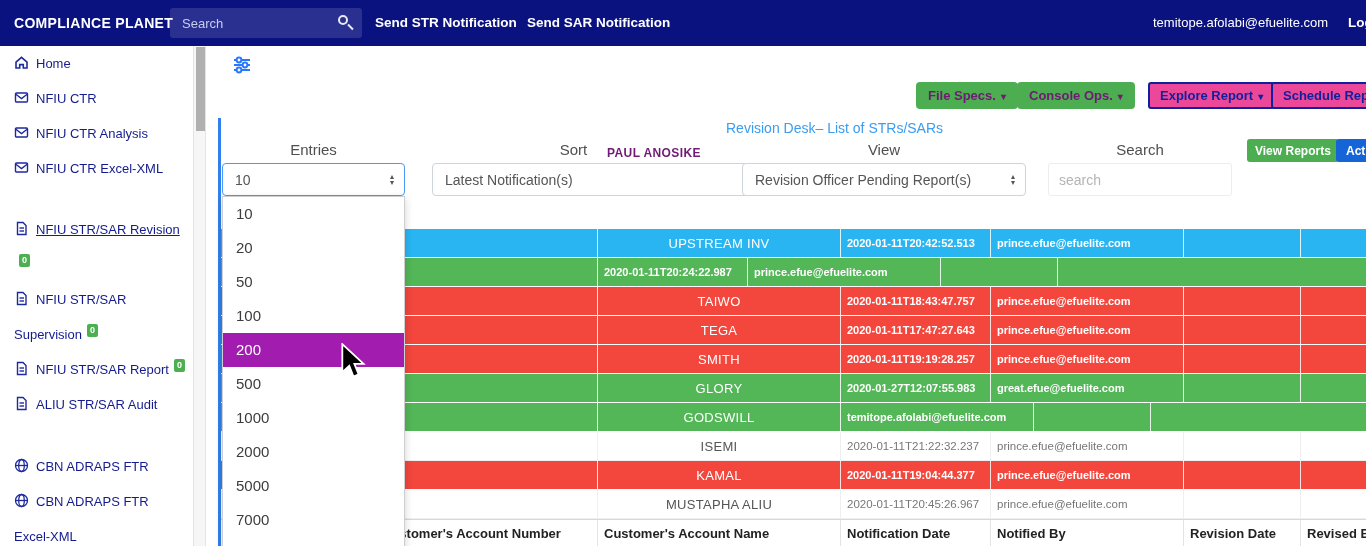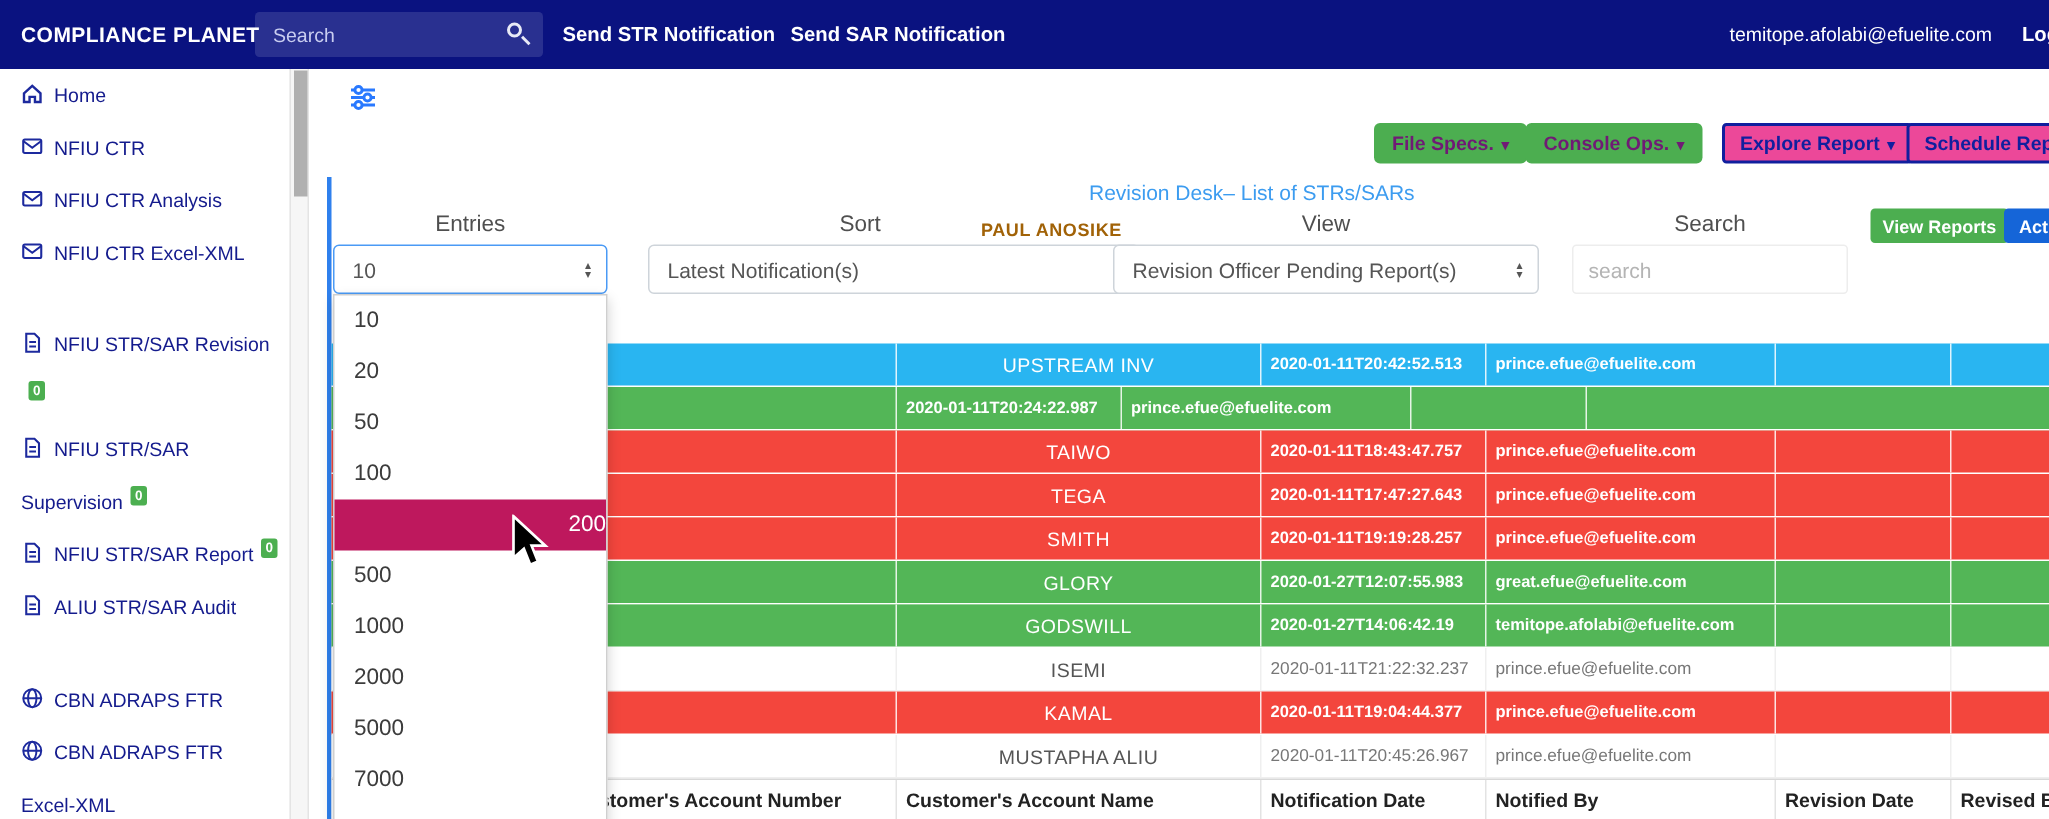--- a/index.html
+++ b/index.html
@@ -16,40 +16,40 @@
   .mag .lens { width:10px; height:10px; border:2px solid #e8eaf6; border-radius:50%; position:absolute; left:0; top:0; }
   .mag .handle { width:7px; height:2px; background:#e8eaf6; position:absolute; left:9px; top:11px; transform:rotate(45deg); }
   .nav-link { position:absolute; top:0; line-height:46px; color:#fff; font-weight:700; font-size:13.5px; cursor:pointer; white-space:nowrap; }
   .nav-email { position:absolute; left:1153px; top:0; line-height:46px; color:#fff; font-size:13px; cursor:pointer; white-space:nowrap; }
   .nav-logout { position:absolute; left:1348px; top:0; line-height:46px; color:#fff; font-size:13.5px; font-weight:700; cursor:pointer; white-space:nowrap; }
 
   
   .sidebar { position:absolute; left:0; top:46px; width:193px; height:500px; background:#fff; }
   .side-item { padding:0 8px 0 14px; line-height:35px; font-size:13px; color:#141b8d; cursor:pointer; }
   .side-item .icon { display:inline-block; width:15px; height:15px; vertical-align:-2px; margin-right:7px; }
-  .m26 { margin-top:26px; } .m27 { margin-top:27px; }
+  .m26 { margin-top:26px;text-decoration:underline; } .m27 { margin-top:27px; }
   .badge { display:inline-block; background:#4caf50; color:#fff; font-size:9px; line-height:11px; padding:1px 3px; border-radius:2px; vertical-align:6px; font-weight:700; margin-left:5px; }
   .scroll-track { position:absolute; left:193px; top:46px; width:13px; height:500px; background:#f6f6f6; border-left:1px solid #e4e4e4; border-right:1px solid #e4e4e4; }
   .scroll-thumb { position:absolute; left:2px; top:1px; width:9px; height:84px; background:#b0b0b0; cursor:pointer; }
 
   
   .vline { position:absolute; left:218px; top:118px; width:3px; height:428px; background:#2f80ed; }
   .tune { position:absolute; left:233px; top:56px; width:18px; height:18px; cursor:pointer; }
 
   .btn { position:absolute; cursor:pointer; font-family:inherit; white-space:nowrap; }
   .btn-green { background:#4cae50; color:#701a75; border:none; border-radius:4px; height:27px; font-size:13px; padding:0 12px; font-weight:600; }
   #btn-file { left:916px; top:82px; } #btn-console { left:1017px; top:82px; }
   .btn-outline { background:#ec4899; color:#101f9e; border:2px solid #101f9e; border-radius:3px; height:27px; font-size:13px; font-weight:700; padding:0 10px; }
   #btn-explore { left:1148px; top:82px; } #btn-schedule { left:1271px; top:82px; width:150px; text-align:left; }
   .caret { font-size:10px; margin-left:5px; }
   #btn-viewreports { left:1247px; top:139px; height:23px; background:#4cae50; color:#fff; border:none; border-radius:3px; font-size:12px; padding:0 8px; font-weight:600; }
   #btn-actions { left:1336px; top:139px; height:23px; background:#1565d8; color:#fff; border:none; border-radius:3px; font-size:12px; padding:0 10px; font-weight:600; width:72px; text-align:left; }
 
   .page-title { position:absolute; left:726px; top:120px; font-size:14px; color:#3c9cf0; white-space:nowrap; }
-  .ghost { position:absolute; left:654px; top:146px; font-size:12px; font-weight:700; color:#a16207; letter-spacing:.4px; }
+  .ghost { position:absolute; left:607px; top:146px; font-size:12px; font-weight:700; color:#701a75; letter-spacing:.4px; }
 
   .flabel { position:absolute; top:141px; font-size:15px; color:#4f4f4f; text-align:center; }
   #lbl-entries { left:222px; width:183px; } #lbl-sort { left:432px; width:283px; }
   #lbl-view { left:742px; width:284px; } #lbl-search { left:1048px; width:184px; }
 
   .selectbox { position:absolute; top:163px; height:33px; border:1px solid #ced4da; border-radius:4px; background:#fff; font-size:14px; color:#555; display:flex; align-items:center; justify-content:space-between; padding:0 10px 0 12px; cursor:pointer; }
   #sel-entries { left:222px; width:183px; border-color:#4a9af5; }
   #sel-sort { left:432px; width:328px; }
   #sel-view { left:742px; width:284px; }
   .arrows { display:flex; flex-direction:column; line-height:6px; font-size:8px; color:#555; }
@@ -74,21 +74,21 @@
   .trow[data-color="white"] .dt, .trow[data-color="white"] .nb { font-weight:400; font-size:11.5px; color:#777; }
   .trow[data-color="white"] .name { color:#555; }
 
   .tfoot { position:absolute; left:221px; top:519px; width:1145px; height:27px; display:flex; border-top:1px solid #d8d8d8; background:#fff; font-weight:700; font-size:13px; color:#222; }
   .tfoot .cell { justify-content:flex-start; padding-left:6px; }
   .tfoot .cell + .cell { border-left:1px solid #e3e3e3; }
 
   
   .dropdown { position:absolute; left:222px; top:196px; width:183px; background:#fff; border:1px solid #cfcfcf; box-shadow:0 3px 8px rgba(0,0,0,.18); z-index:50; padding-bottom:24px; }
   .opt { height:34px; line-height:34px; padding-left:13px; font-size:15px; color:#3c3c3c; cursor:pointer; }
-  .opt.sel { background:#be185d; color:#fff;text-align:right; }
+  .opt.sel { background:#a21caf; color:#fff; }
   .cursor { position:absolute; left:340px; top:343px; z-index:99; }
 </style>
 </head>
 <body>
 
 <header class="navbar">
   <div class="brand">COMPLIANCE PLANET</div>
   <div class="nav-search">
     <input placeholder="Search" style="">
     <span class="mag">
@@ -278,21 +278,20 @@
       <div class="cell c2 name">GLORY</div>
       <div class="cell c3 dt">2020-01-27T12:07:55.983</div>
       <div class="cell c4 nb">great.efue@efuelite.com</div>
       <div class="cell c5"></div>
       <div class="cell c6"></div>
   </div>
   <div class="trow" data-color="green">
     <div class="cell c0"></div>
       <div class="cell c1"></div>
       <div class="cell c2 name">GODSWILL</div>
-      <div class="cell c3 dt">2020-01-27T14:06:42.19</div>
       <div class="cell c4 nb">temitope.afolabi@efuelite.com</div>
       <div class="cell c5"></div>
       <div class="cell c6"></div>
   </div>
   <div class="trow" data-color="white">
     <div class="cell c0"></div>
       <div class="cell c1"></div>
       <div class="cell c2 name">ISEMI</div>
       <div class="cell c3 dt">2020-01-11T21:22:32.237</div>
       <div class="cell c4 nb">prince.efue@efuelite.com</div>

